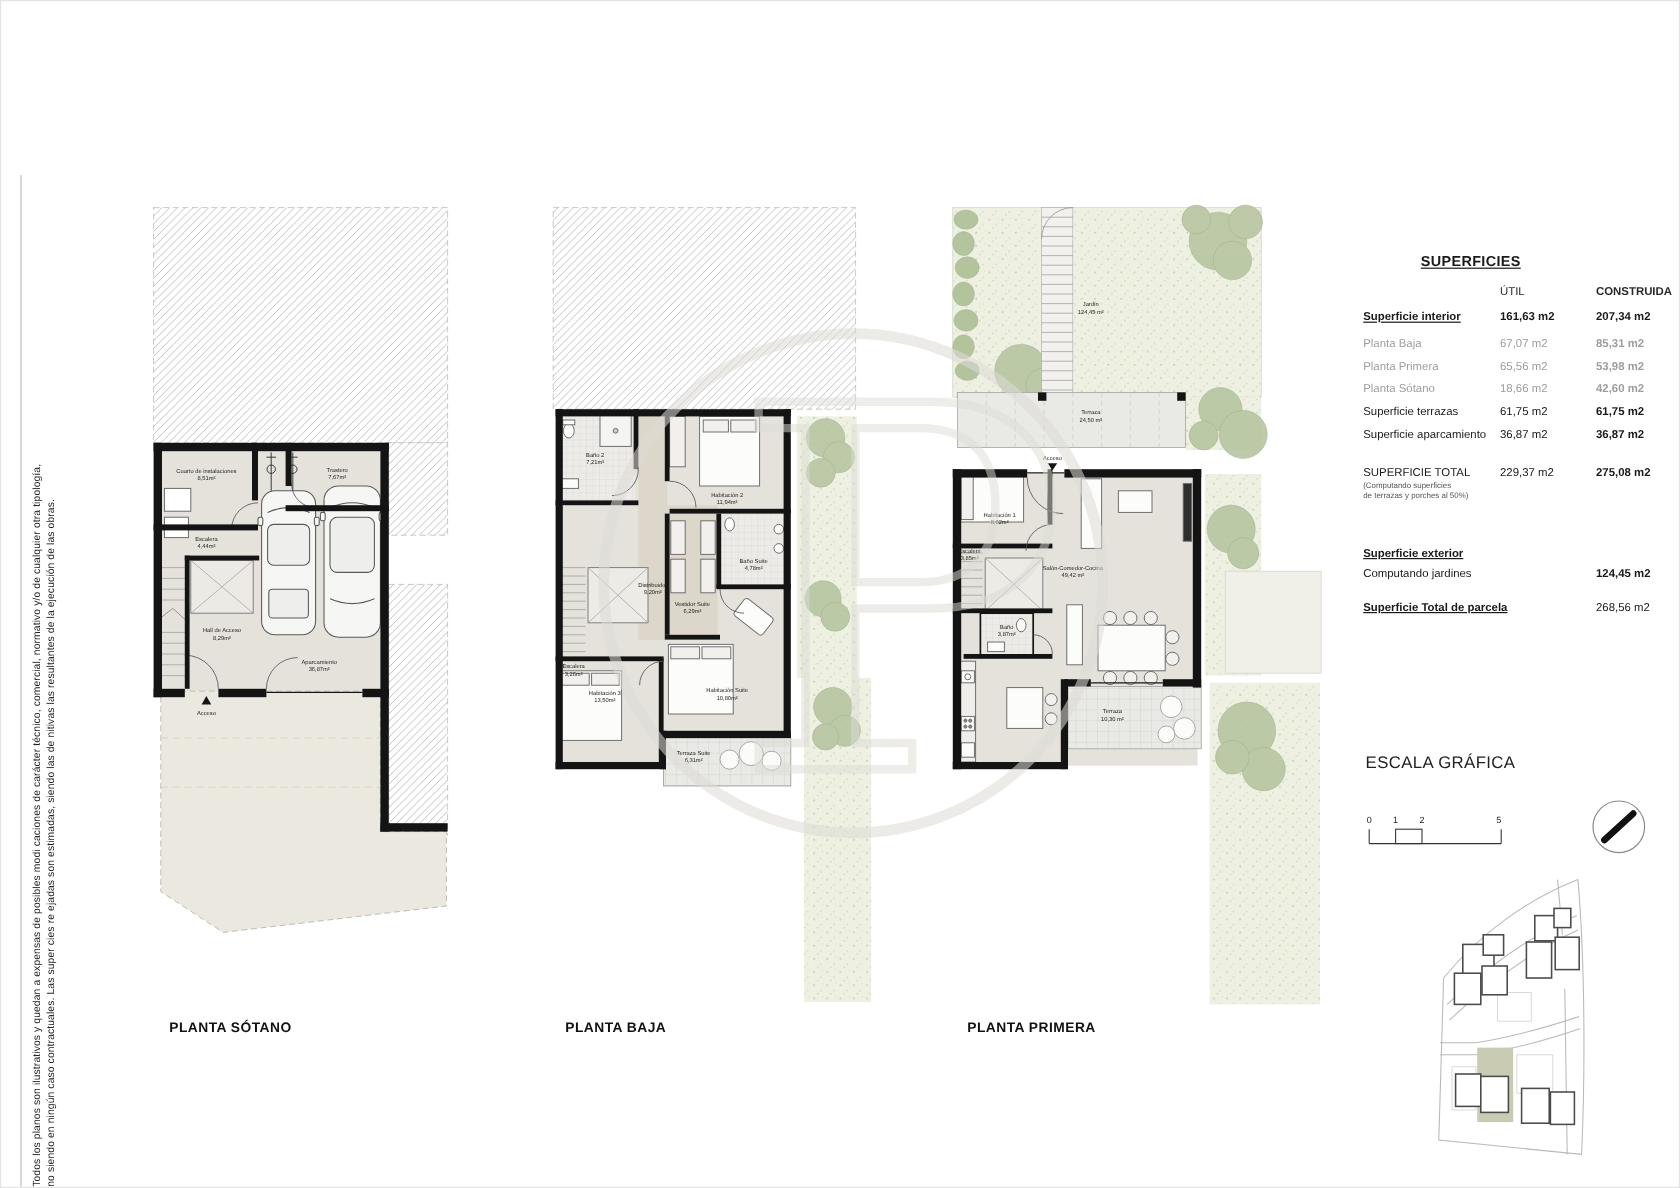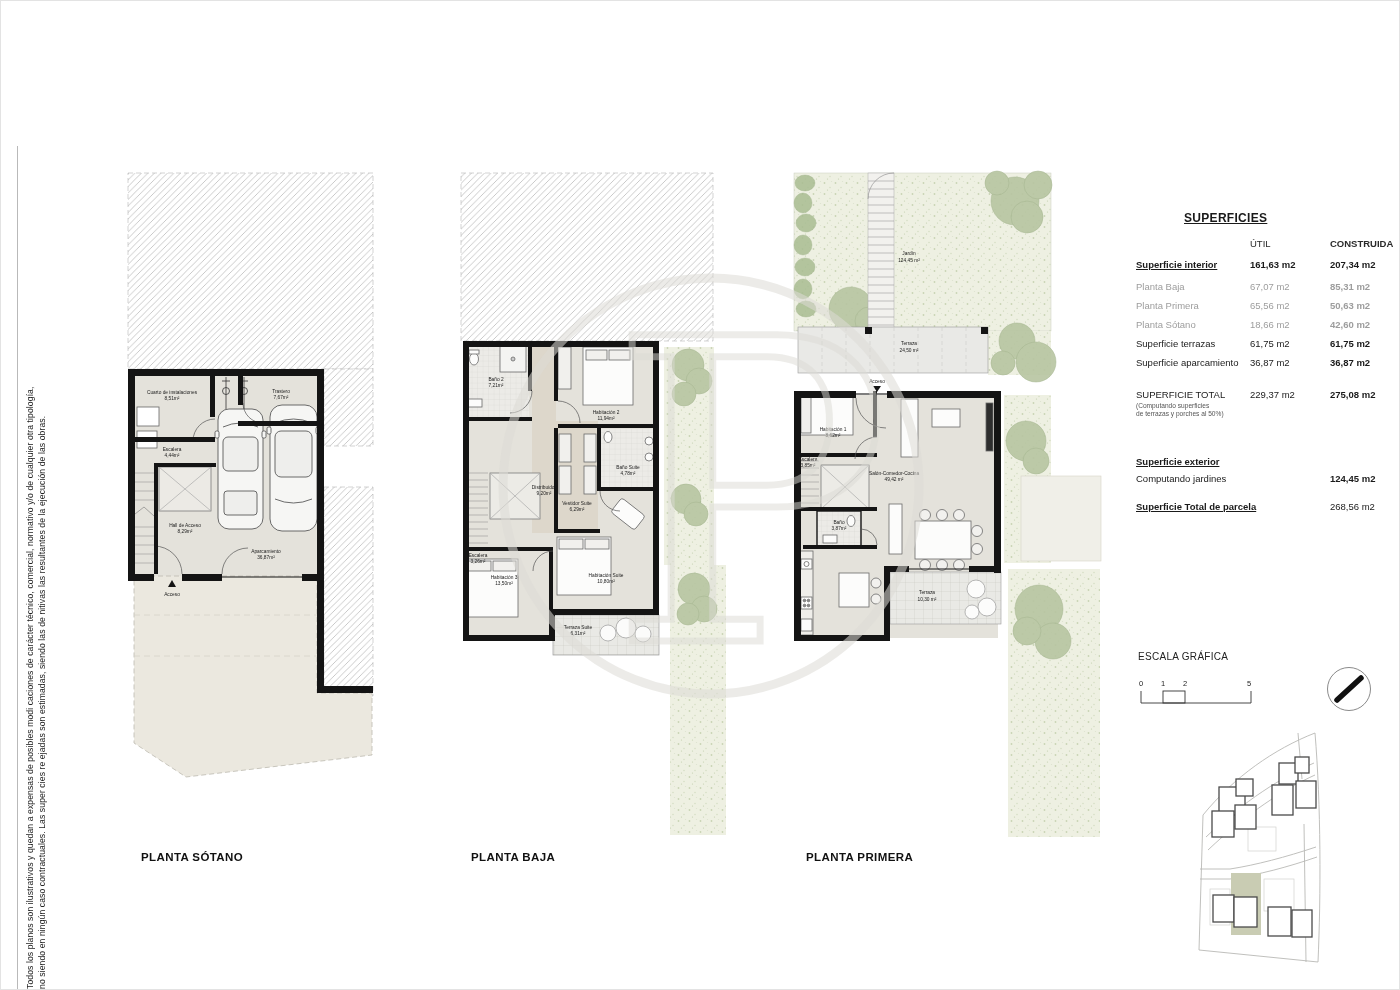--- a/index.html
+++ b/index.html
@@ -17,21 +17,21 @@
   .sup .row{position:absolute;left:0;width:262px;height:14px;}
   .sup .lab{position:absolute;left:2px;width:130px;}
   .sup .ut{position:absolute;left:116px;width:60px;}
   .sup .cn{position:absolute;left:196px;width:66px;font-weight:bold;}
   .sup-title{position:absolute;top:5px;left:2px;font-size:12px;font-weight:bold;text-decoration:underline;letter-spacing:.3px;margin-left:48px;}
   .sup-head{top:32px;font-size:9.5px;color:#2a2a2a;}
   .r-bold .lab{font-weight:bold;text-decoration:underline;}
   .r-bold .ut,.r-bold .cn{font-weight:bold;}
   .r-gray{color:#9d9d9d;}
   .r-note{font-size:6.6px;color:#555;height:9px;}
-  .scale-label{position:absolute;left:1137px;top:650px;font-size:10px;color:#222;letter-spacing:.3px;text-align:center;}
+  .scale-label{position:absolute;left:1137px;top:626px;font-size:14px;color:#222;letter-spacing:.3px;text-align:center;}
   .wm{position:absolute;left:460px;top:240px;pointer-events:none;}
 </style>
 </head>
 <body>
 
 <div class="sheet">
 
   <div class="vrule"></div>
 
   <div class="disclaimer">
@@ -439,21 +439,21 @@
       <span class="cn">207,34 m2</span>
     </div>
     <div class="row r-gray" style="top:75px">
       <span class="lab">Planta Baja</span>
       <span class="ut">67,07 m2</span>
       <span class="cn">85,31 m2</span>
     </div>
     <div class="row r-gray" style="top:94px">
       <span class="lab">Planta Primera</span>
       <span class="ut">65,56 m2</span>
-      <span class="cn">50,63 m2</span>
+      <span class="cn">53,98 m2</span>
     </div>
     <div class="row r-gray" style="top:113px">
       <span class="lab">Planta Sótano</span>
       <span class="ut">18,66 m2</span>
       <span class="cn">42,60 m2</span>
     </div>
     <div class="row" style="top:132px">
       <span class="lab">Superficie terrazas</span>
       <span class="ut">61,75 m2</span>
       <span class="cn">61,75 m2</span>

